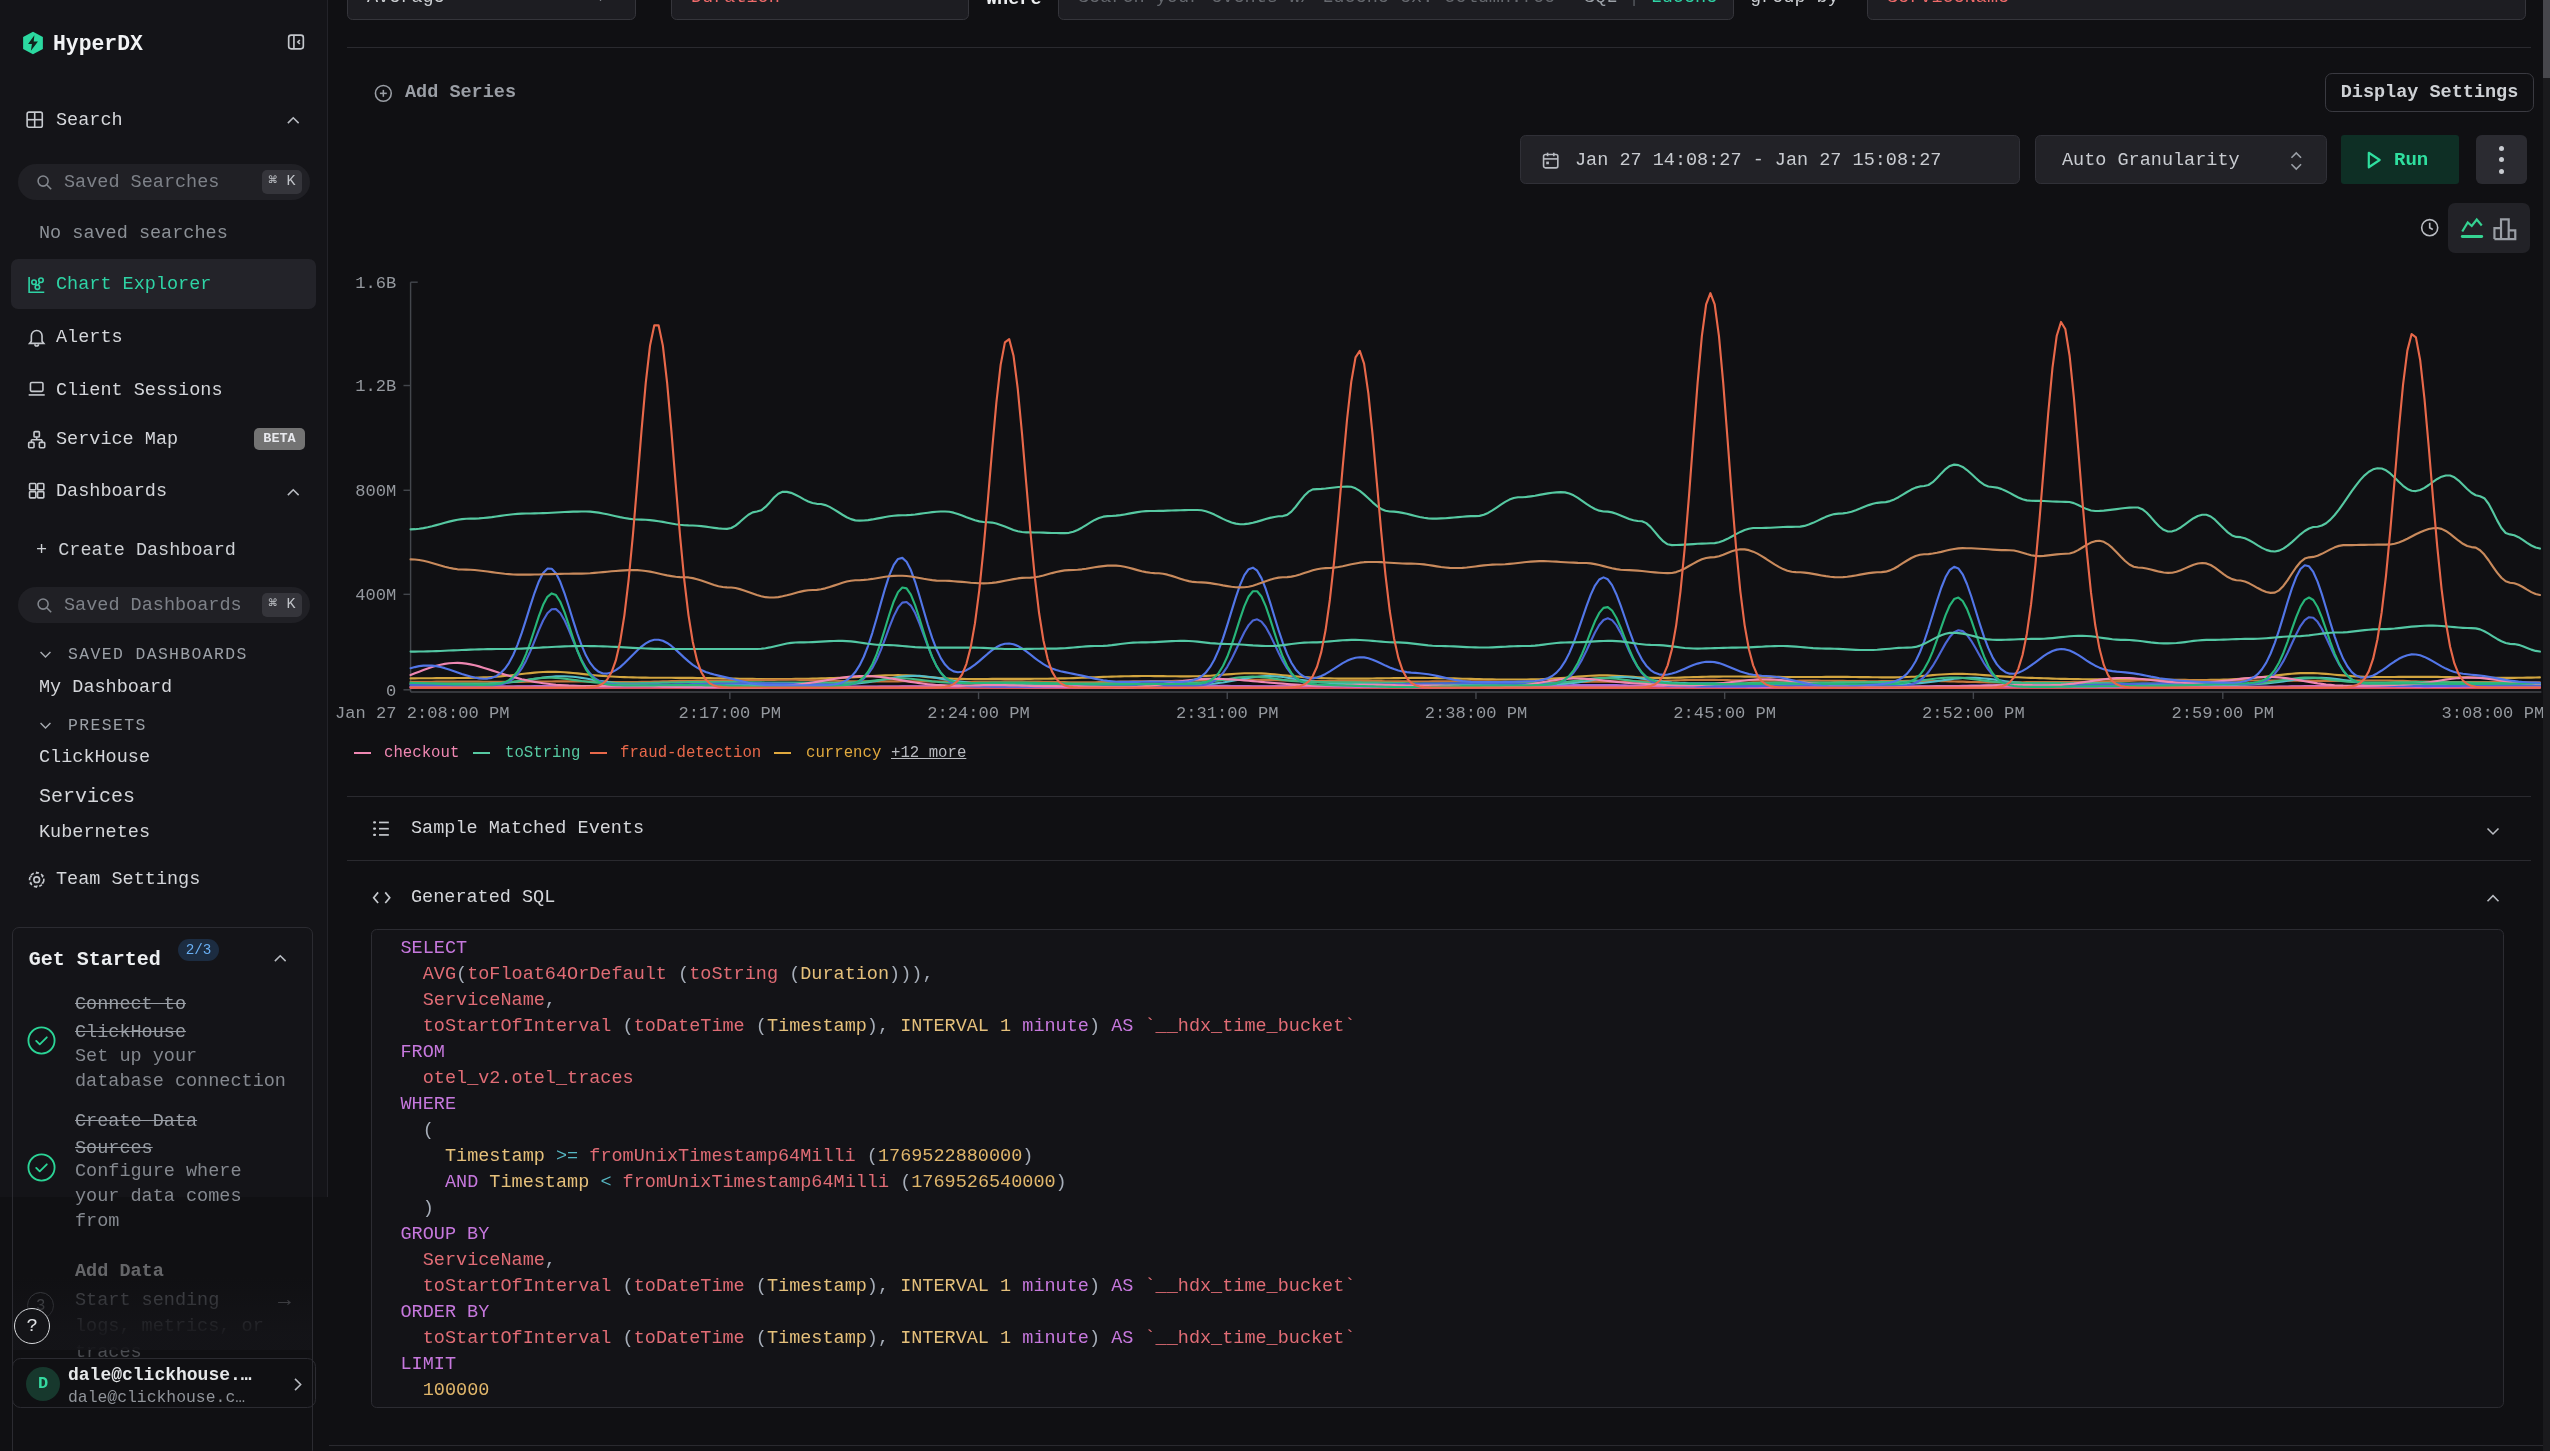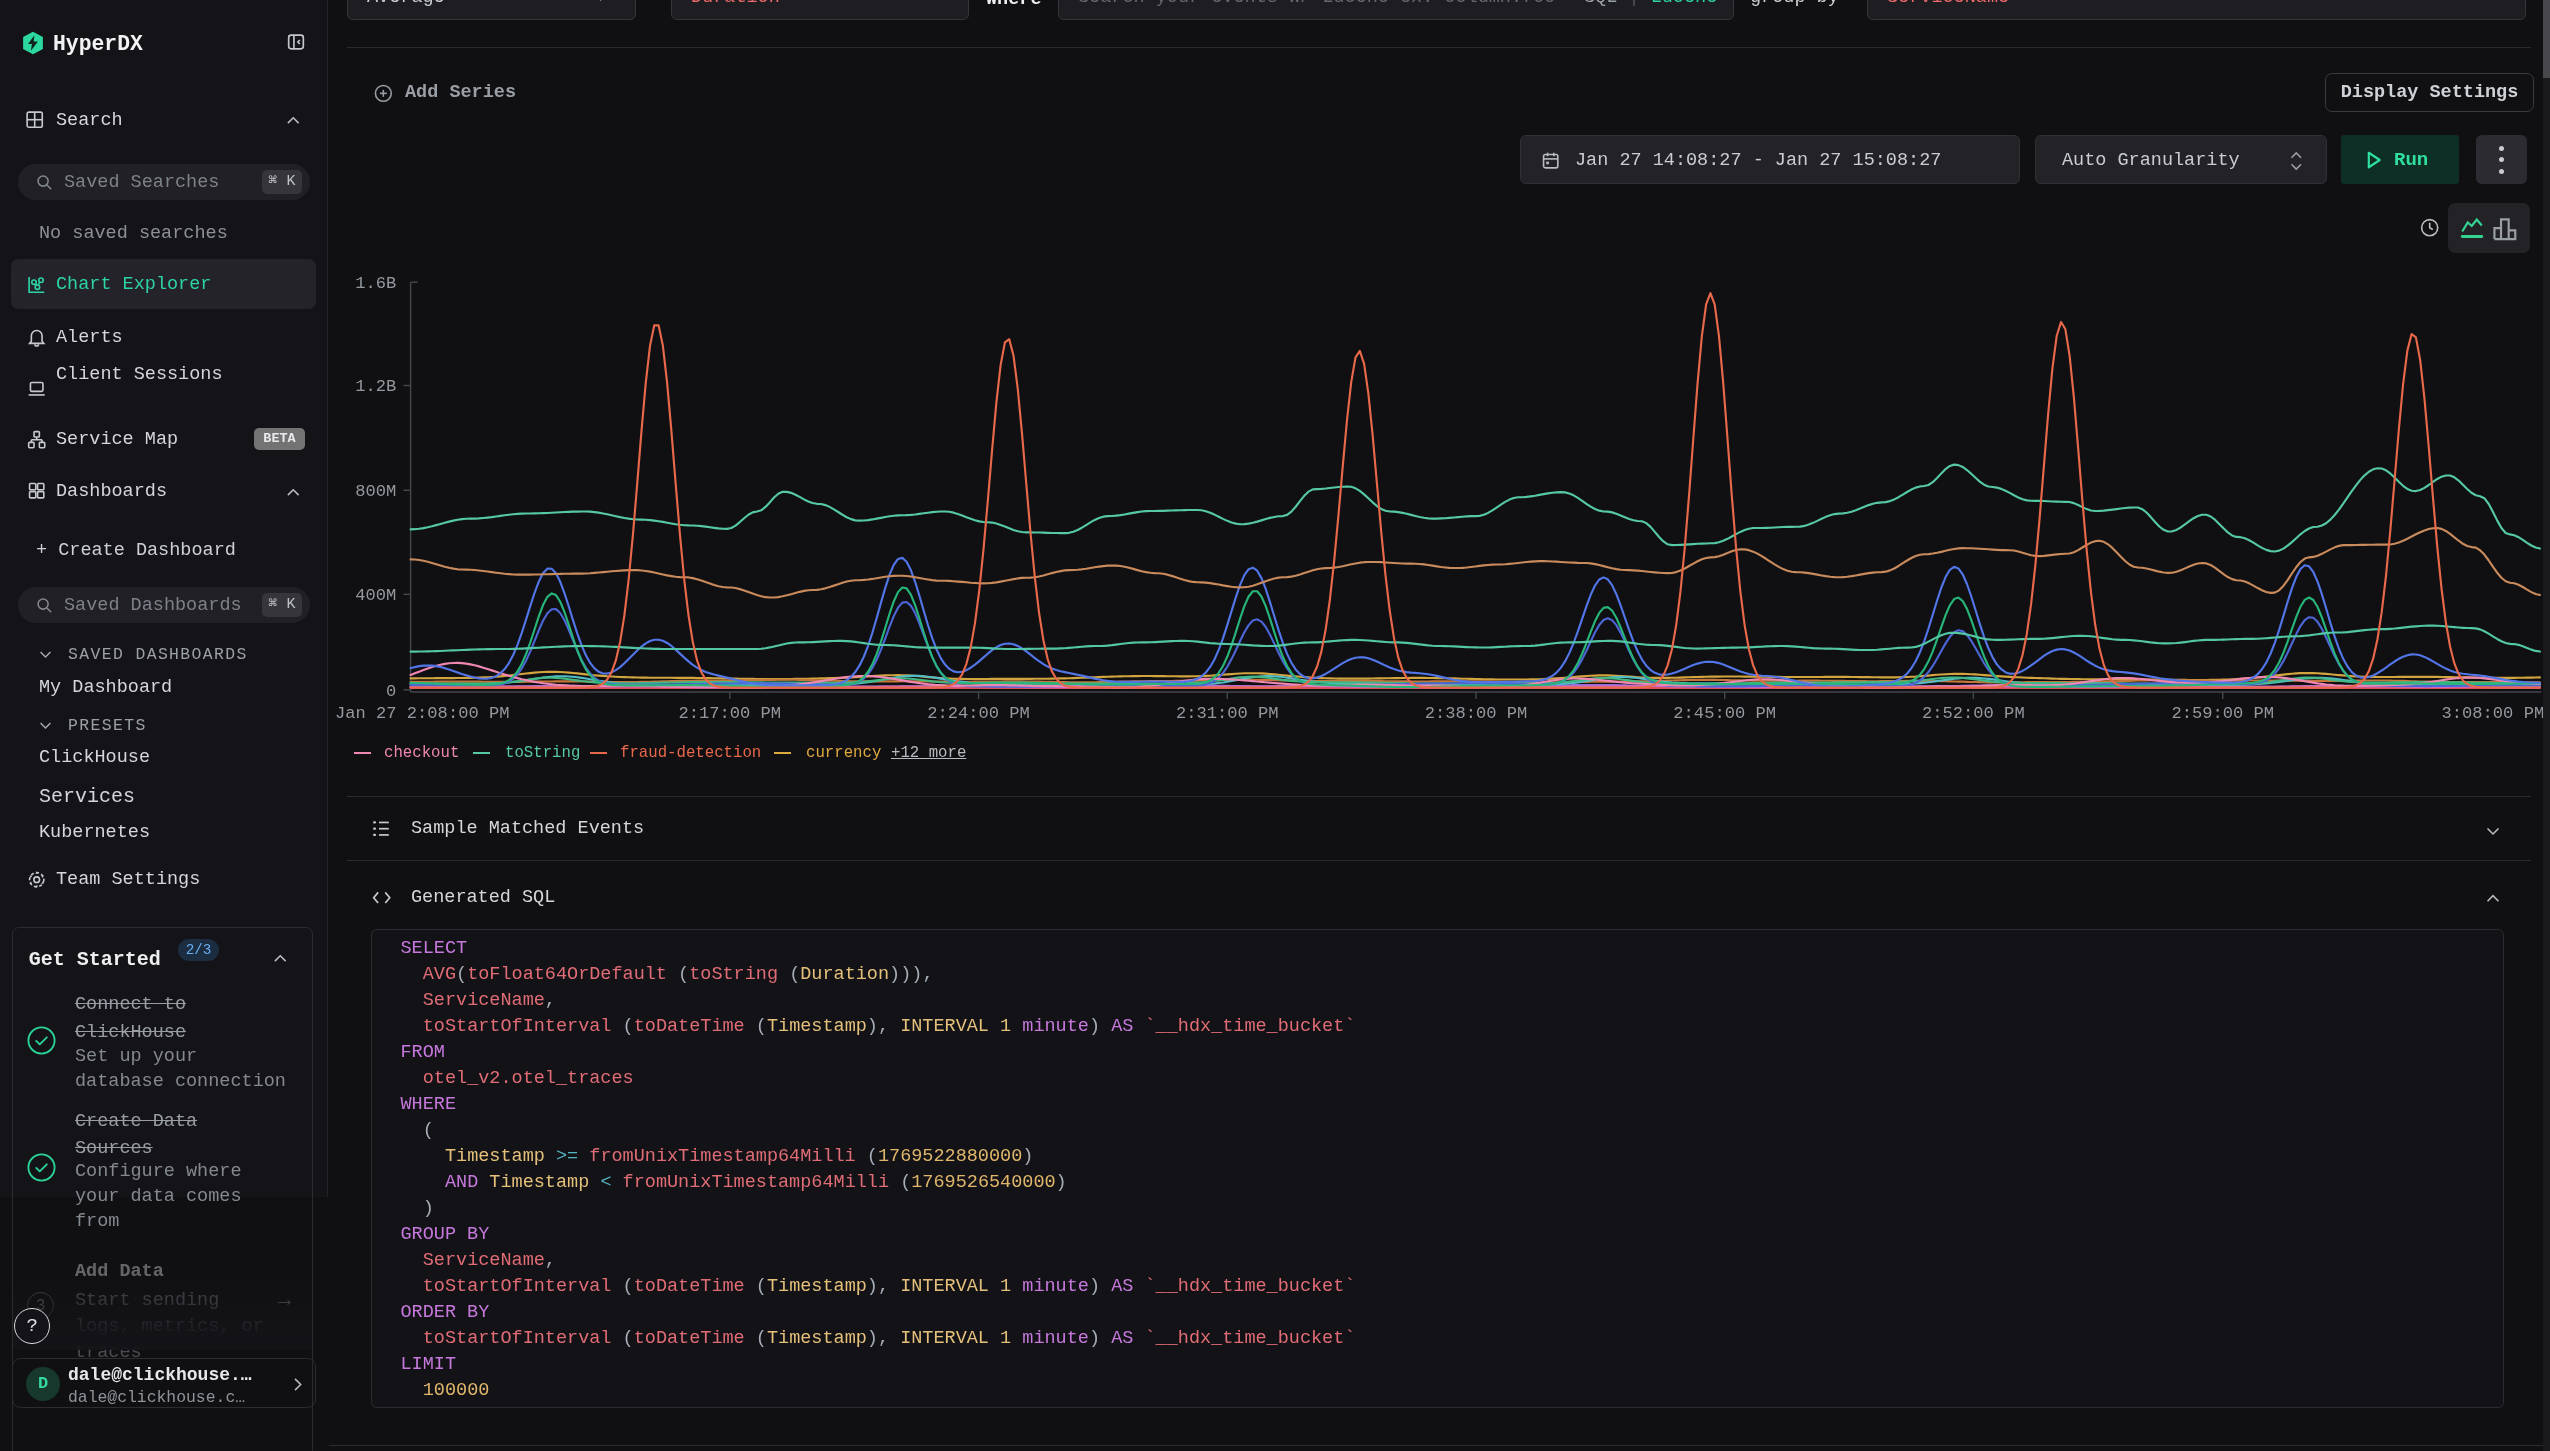--- a/index.html
+++ b/index.html
@@ -58,21 +58,21 @@
   <svg class="abs" style="left:26px;top:326px;" width="21.4" height="21.4" viewBox="0 0 24 24" fill="none" stroke="#c6c9ce" stroke-width="1.8">
     <path d="M6 17 V11 a6 6 0 0 1 12 0 v6 l2 2.5 H4 Z"></path>
       <path d="M10 20.5 a2 2 0 0 0 4 0"></path>
   </svg>
   <div class="abs" style="left:56px;top:327px;font-size:18.5px;color:#d4d6da;">Alerts</div>
 
   <svg class="abs" style="left:26px;top:378px;" width="21.4" height="21.4" viewBox="0 0 24 24" fill="none" stroke="#c6c9ce" stroke-width="1.8">
     <rect x="5" y="5" width="14" height="10" rx="1.5"></rect>
       <path d="M3 19 H21"></path>
   </svg>
-  <div class="abs" style="left:56px;top:364px;font-size:18.5px;color:#d4d6da;">Client Sessions</div>
+  <div class="abs" style="left:56px;top:380px;font-size:18.5px;color:#d4d6da;">Client Sessions</div>
 
   <svg class="abs" style="left:26px;top:429px;" width="21.4" height="21.4" viewBox="0 0 24 24" fill="none" stroke="#c6c9ce" stroke-width="1.8">
     <rect x="9" y="3" width="6" height="6" rx="1"></rect>
       <rect x="3" y="15" width="6" height="6" rx="1"></rect>
       <rect x="15" y="15" width="6" height="6" rx="1"></rect>
     <path d="M12 9 V12 M12 12 H6 M12 12 H18 M6 12 V15 M18 12 V15"></path>
   </svg>
   <div class="abs" style="left:56px;top:429px;font-size:18.5px;color:#d4d6da;">Service Map</div>
   <div class="abs" style="left:254px;top:428px;width:51px;height:22px;background:#737373;border-radius:5px;text-align:center;font-size:13.5px;font-weight:bold;color:#e8e9ee;line-height:22px;">BETA</div>
 

